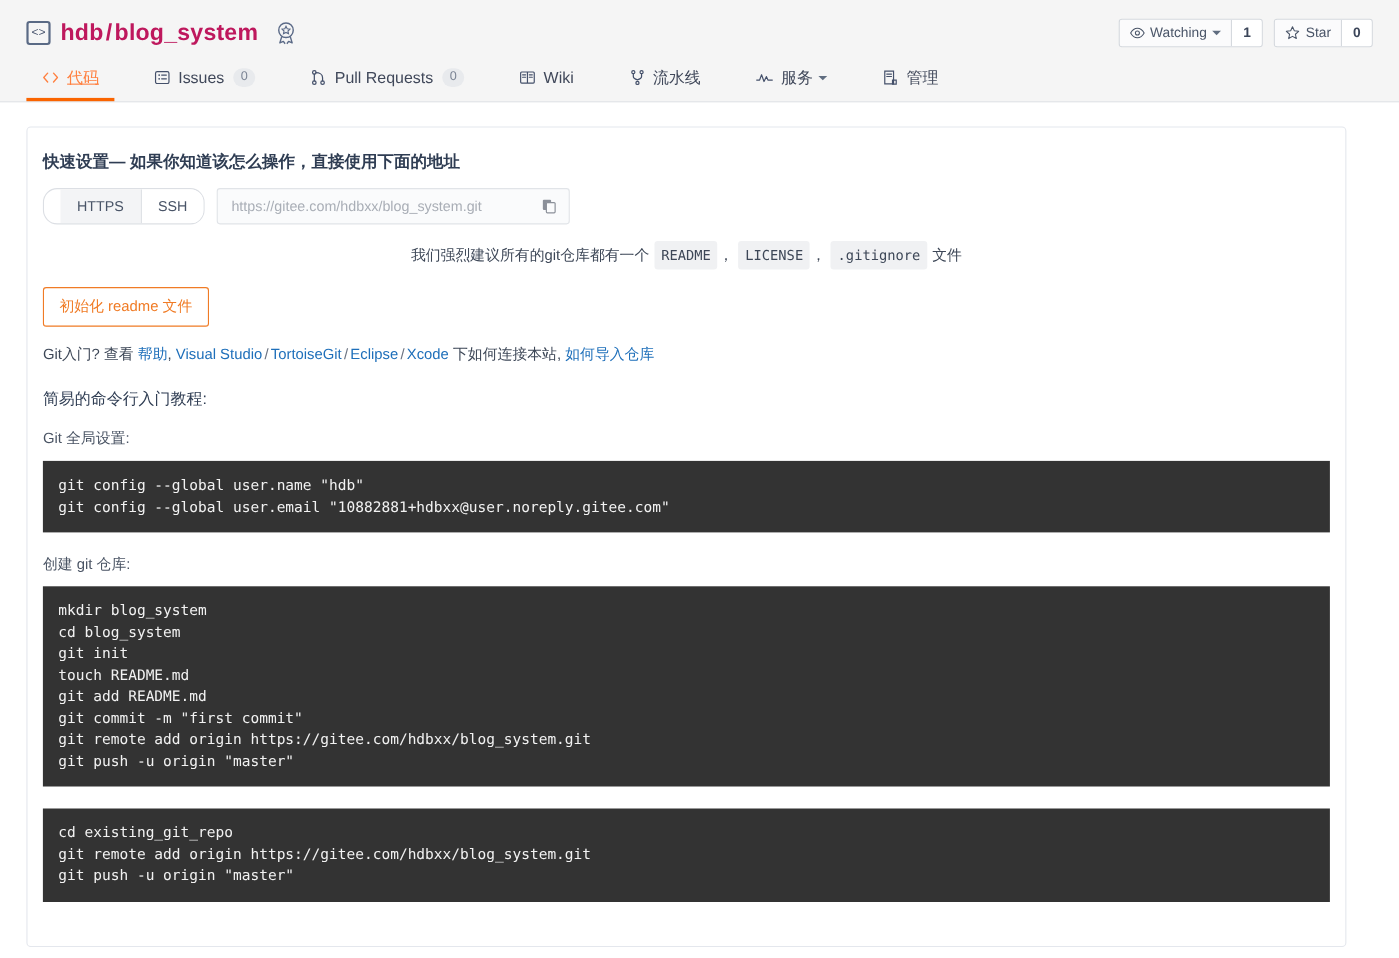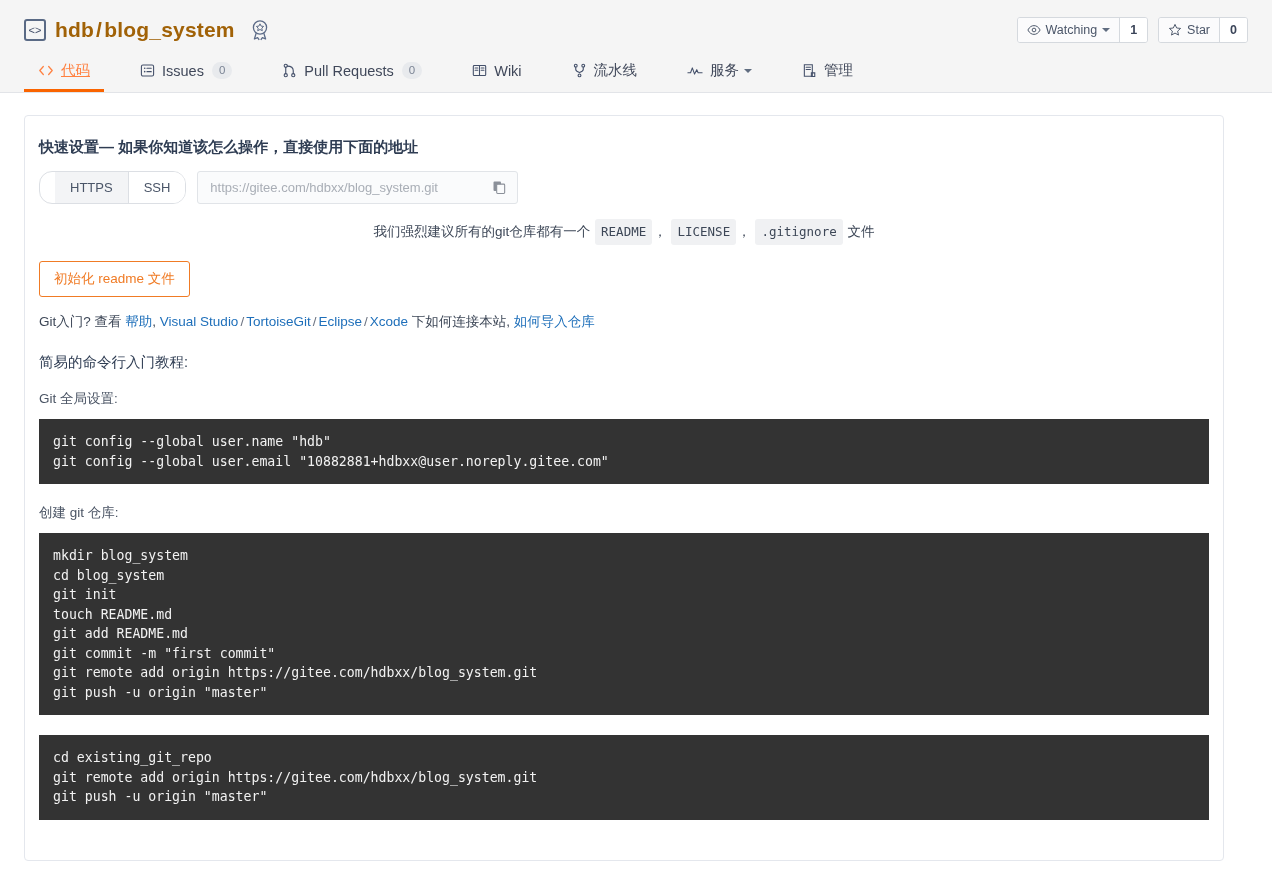--- a/index.html
+++ b/index.html
@@ -32,21 +32,21 @@
     display: flex; align-items: center; justify-content: center;
     font-size: 11px; line-height: 1;
     color: #44506a;
     font-family: "Liberation Sans", sans-serif;
     margin-right: 9px;
     flex: 0 0 auto;
   }
   .repo-title {
     font-size: 21px;
     font-weight: bold;
-    color: #a16207;
+    color: #be185d;
     letter-spacing: .2px;
     white-space: nowrap;
     text-align: right;
   }
   .repo-title .sep { font-weight: bold; padding: 0 2px; }
   .award-icon {
     margin-left: 12px;
     width: 26px; height: 26px;
     display: inline-flex; align-items: center; justify-content: center;
   }

